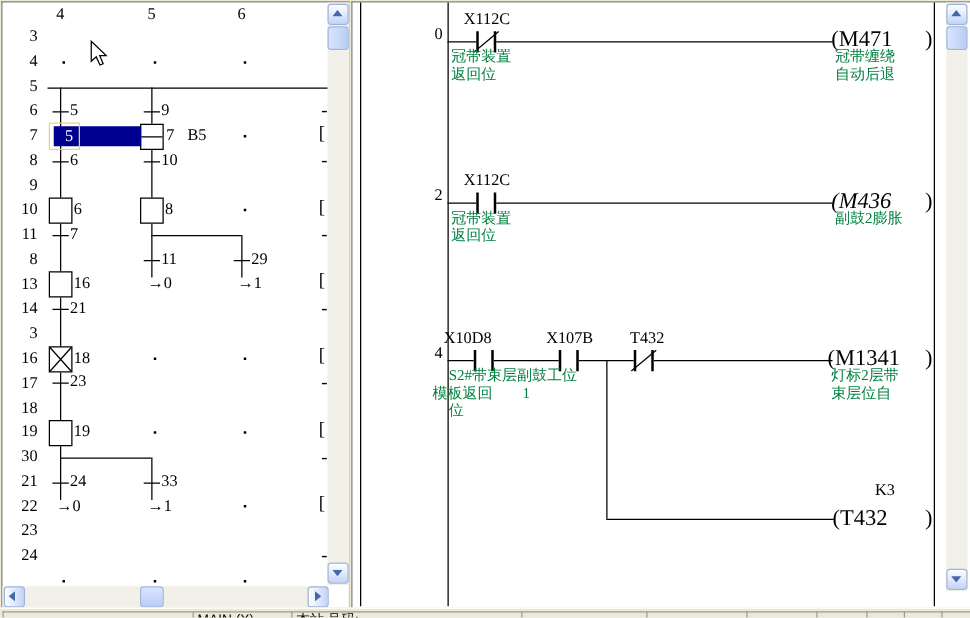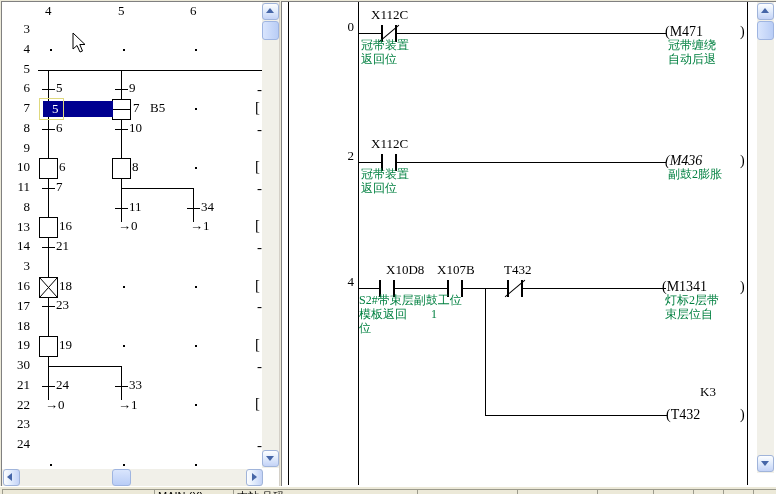--- a/index.html
+++ b/index.html
@@ -8,21 +8,21 @@
   .abs{position:absolute;}
   .panel{position:absolute;background:#FFFFFF;border:1px solid;border-color:#808080 #D4D0C8 #D4D0C8 #808080;}
   
   .wh{position:absolute;height:1px;background:#000;}
   .wv{position:absolute;width:1px;background:#000;}
   
   .lbl{position:absolute;font-size:13px;line-height:14px;color:#000;white-space:pre;}
   .cmt{position:absolute;font-size:12px;line-height:13px;color:#008040;white-space:pre;}
   .rnum{position:absolute;left:6px;width:24px;text-align:right;font-size:13px;line-height:14px;color:#000;}
   .rungnum{position:absolute;width:24px;text-align:right;font-size:13px;line-height:14px;color:#000;}
-  .coil{position:absolute;font-size:14px;line-height:15px;color:#000;white-space:pre;}
+  .coil{position:absolute;font-size:18px;line-height:15px;color:#000;white-space:pre;}
   
   .dot{position:absolute;width:2px;height:2px;background:#000;}
   .tick{position:absolute;width:13px;height:1px;background:#000;}
   .stepbox{position:absolute;width:17px;height:19px;border:1px solid #000;background:#fff;}
   .clipglyph{position:absolute;font-size:15px;line-height:15px;color:#000;}
   
   .cbar{position:absolute;width:2px;height:17px;background:#000;}
   .slash{position:absolute;width:26px;height:1px;background:#000;transform:rotate(-40deg);}
   
   .sel-fill{position:absolute;background:#000090;}
@@ -99,21 +99,21 @@
   <span class="lbl" style="left:129px;top:81px;">9</span>
   <div class="tick" style="left:42px;top:129px;"></div>
   <span class="lbl" style="left:56px;top:121px;">6</span>
   <div class="tick" style="left:115px;top:129px;"></div>
   <span class="lbl" style="left:129px;top:121px;">10</span>
   <div class="tick" style="left:42px;top:188px;"></div>
   <span class="lbl" style="left:56px;top:180px;">7</span>
   <div class="tick" style="left:115px;top:208px;"></div>
   <span class="lbl" style="left:129px;top:200px;">11</span>
   <div class="tick" style="left:187px;top:208px;"></div>
-  <span class="lbl" style="left:201px;top:200px;">34</span>
+  <span class="lbl" style="left:201px;top:200px;">29</span>
   <div class="tick" style="left:42px;top:247px;"></div>
   <span class="lbl" style="left:56px;top:239px;">21</span>
   <div class="tick" style="left:42px;top:306px;"></div>
   <span class="lbl" style="left:56px;top:298px;">23</span>
   <div class="tick" style="left:42px;top:386px;"></div>
   <span class="lbl" style="left:56px;top:378px;">24</span>
   <div class="tick" style="left:115px;top:386px;"></div>
   <span class="lbl" style="left:129px;top:378px;">33</span>
 
   <div class="stepbox" style="left:39px;top:158px;"></div>
@@ -228,32 +228,32 @@
   <span class="cmt" style="left:361px;top:182px;">返回位</span>
   <span class="coil" style="left:665px;top:153px;font-style:italic;"><span>(</span><span>M436</span></span>
   <span class="coil" style="left:740px;top:153px;">)</span>
   <span class="cmt" style="left:668px;top:168px;">副鼓2膨胀</span>
 
   <span class="rungnum" style="left:330px;top:275px;">4</span>
   <div class="wh" style="left:358px;top:288px;width:21px;"></div>
   <div class="wh" style="left:395px;top:288px;width:52px;"></div>
   <div class="wh" style="left:463px;top:288px;width:44px;"></div>
   <div class="wh" style="left:523px;top:288px;width:143px;"></div>
-  <span class="lbl" style="left:386px;top:263px;">X10D8</span>
+  <span class="lbl" style="left:355px;top:263px;">X10D8</span>
   <span class="lbl" style="left:437px;top:263px;">X107B</span>
   <span class="lbl" style="left:504px;top:263px;">T432</span>
   <div class="cbar" style="left:379px;top:280px;"></div>
   <div class="cbar" style="left:393px;top:280px;"></div>
   <div class="cbar" style="left:447px;top:280px;"></div>
   <div class="cbar" style="left:461px;top:280px;"></div>
   <div class="cbar" style="left:507px;top:280px;"></div>
   <div class="cbar" style="left:521px;top:280px;"></div>
   <div class="slash" style="left:502px;top:288px;"></div>
   <span class="cmt" style="left:359px;top:294px;">S2#带束层副鼓工位</span>
-  <span class="cmt" style="left:359px;top:308px;text-align:center;">模板返回　　1</span>
+  <span class="cmt" style="left:346px;top:308px;text-align:center;">模板返回　　1</span>
   <span class="cmt" style="left:359px;top:322px;">位</span>
   <span class="coil" style="left:662px;top:279px;"><span>(</span><span>M1341</span></span>
   <span class="coil" style="left:740px;top:279px;">)</span>
   <span class="cmt" style="left:665px;top:294px;">灯标2层带</span>
   <span class="cmt" style="left:665px;top:308px;">束层位自</span>
 
   <div class="wv" style="left:485px;top:288px;height:127px;"></div>
   <div class="wh" style="left:485px;top:415px;width:182px;"></div>
   <span class="lbl" style="left:700px;top:385px;">K3</span>
   <span class="coil" style="left:666px;top:407px;"><span>(</span><span>T432</span></span>

